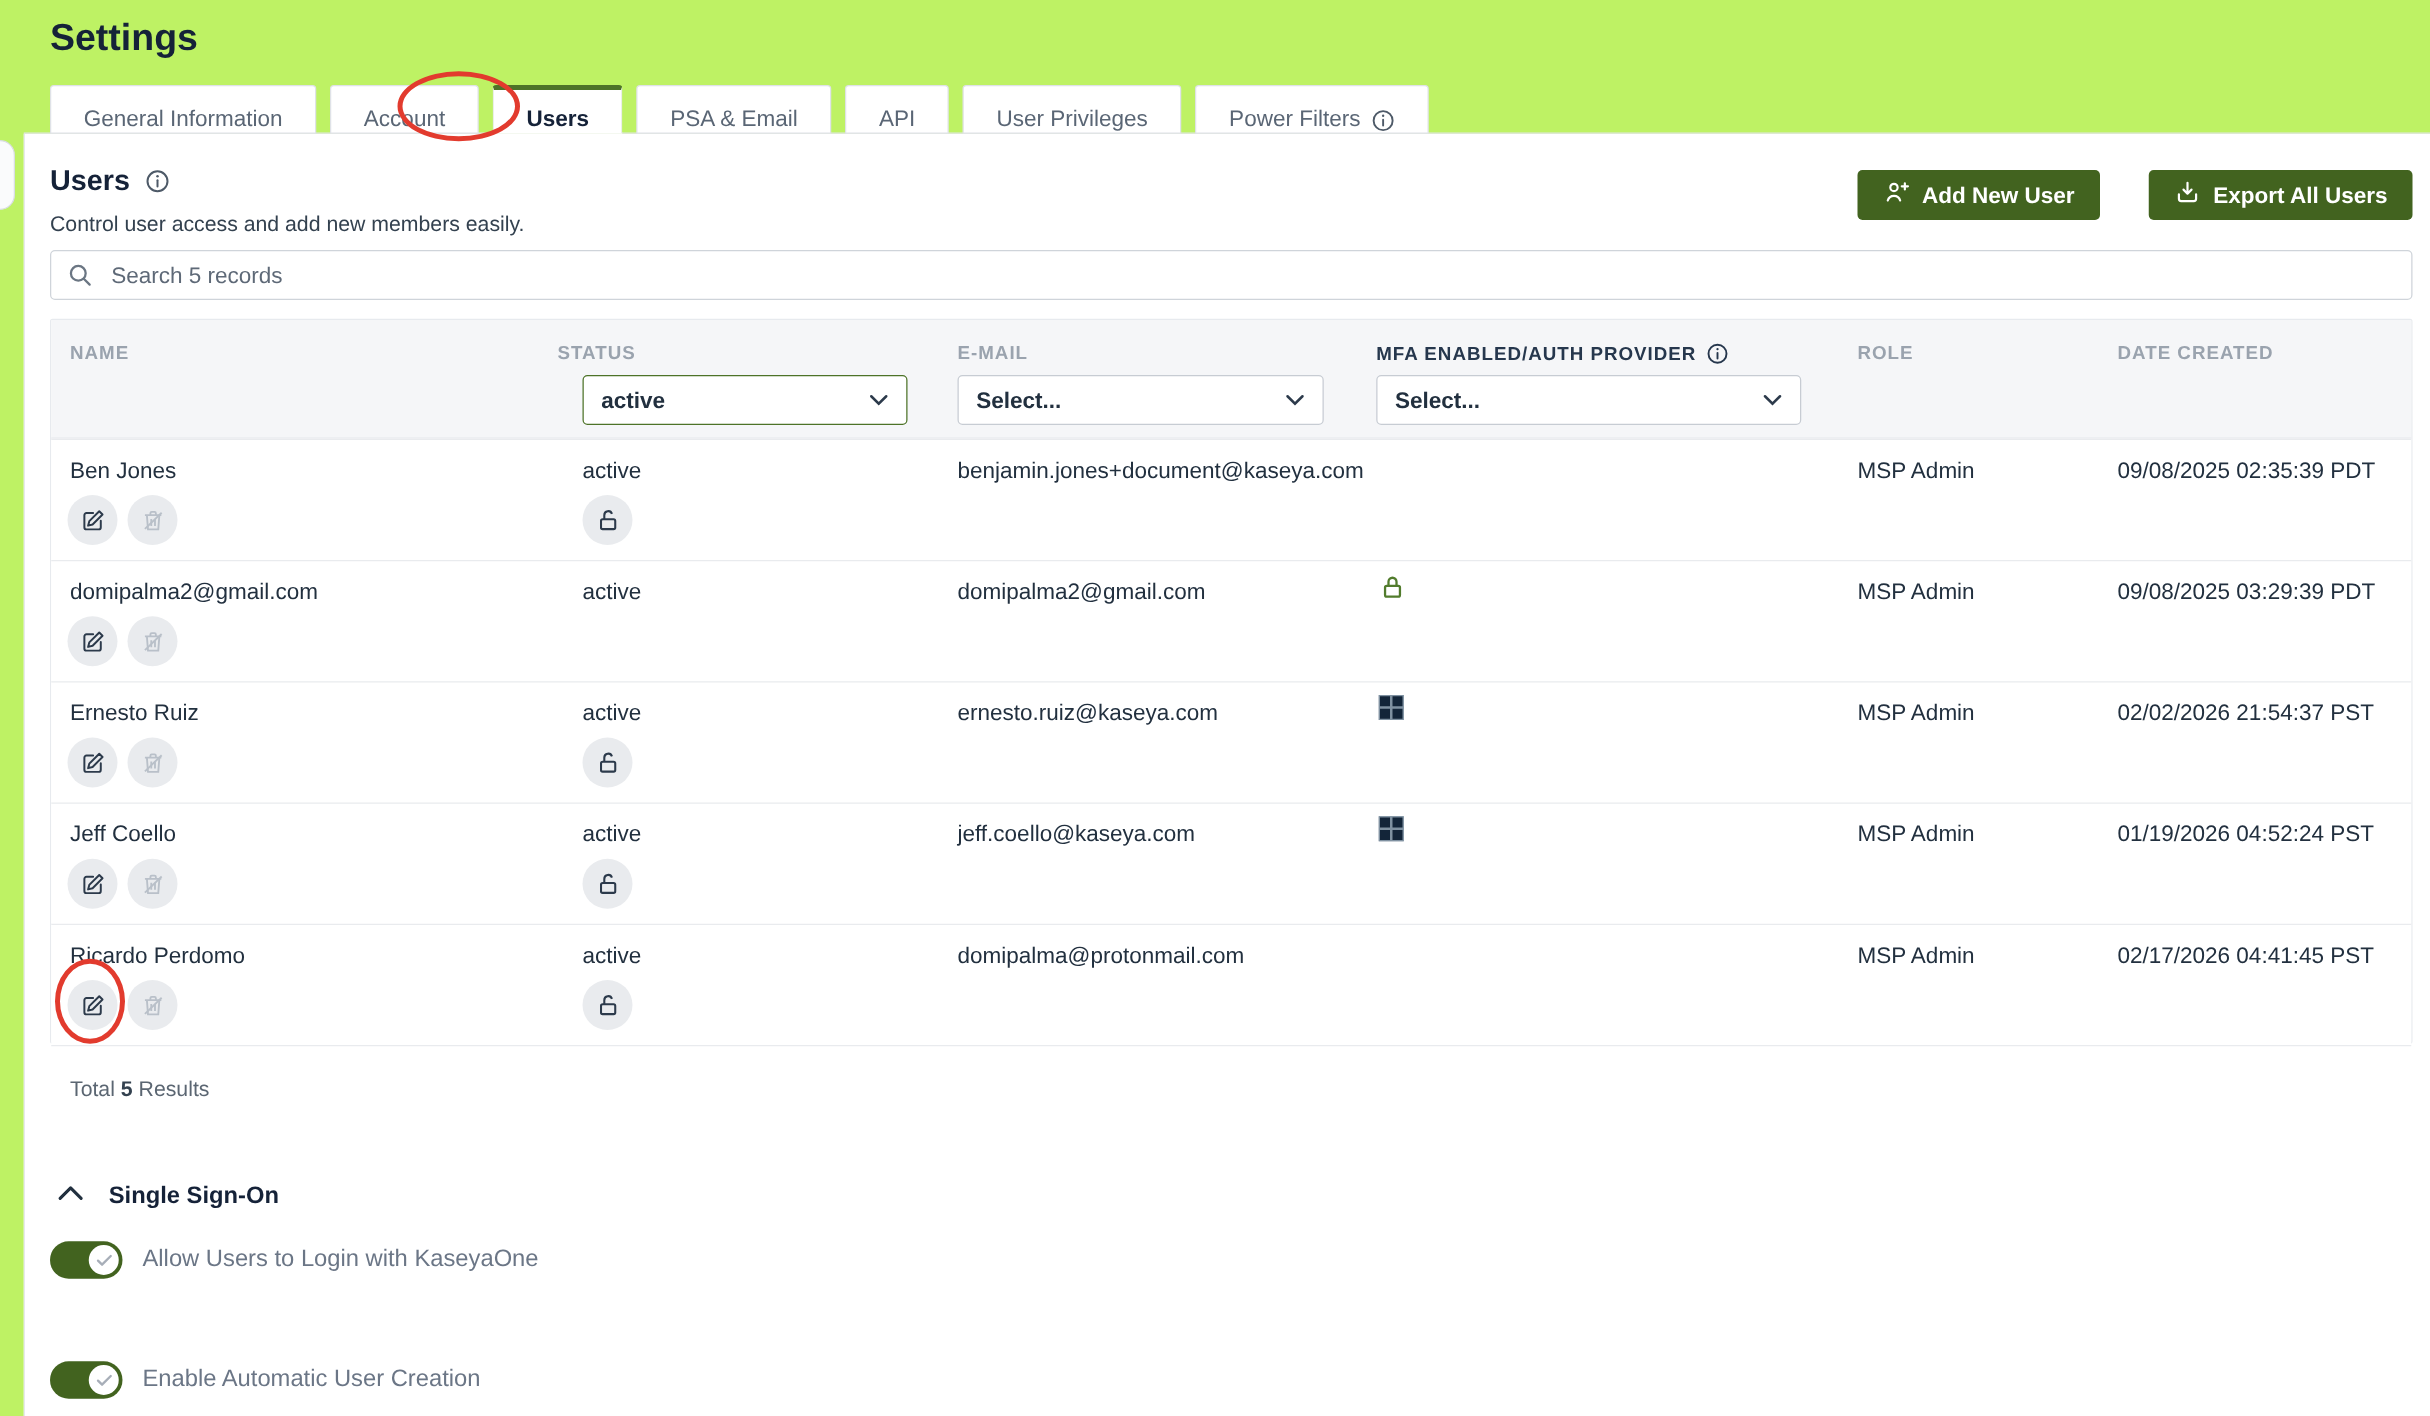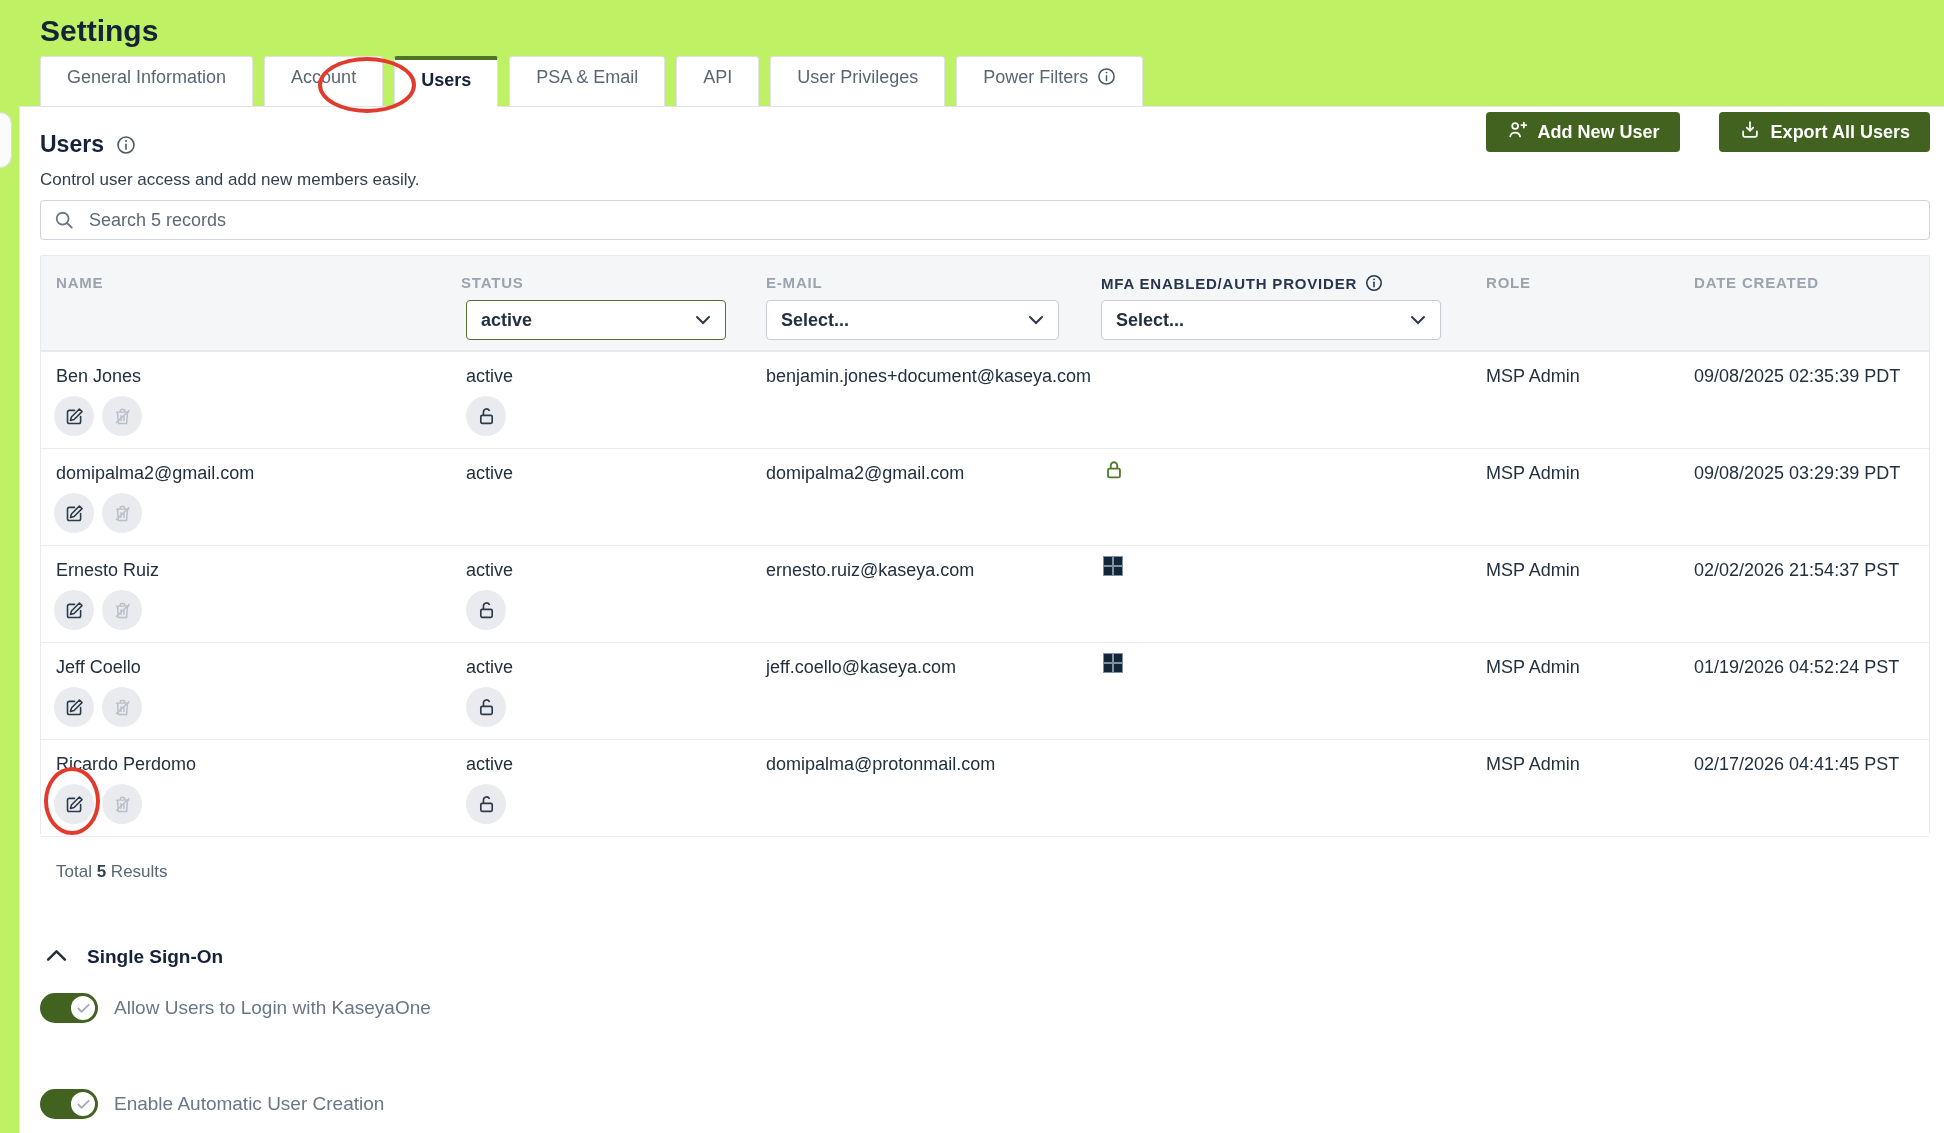--- a/index.html
+++ b/index.html
@@ -8,50 +8,50 @@
   .screen { position:relative; width:1944px; height:1133px; background:#bef264; overflow:hidden; }
 
   .page-title { position:absolute; left:40px; top:14px; font-size:30px; font-weight:700; color:#152238; }
 
   .left-handle { position:absolute; left:-12px; top:112px; width:24px; height:56px; border:1px solid #d9dde3;
     background:#fafbfc; border-radius:14px; z-index:4; }
 
   
   .tabbar { position:absolute; left:19px; right:0; top:66px; height:41px; display:flex; align-items:flex-end;
     gap:11px; padding-left:21px; border-bottom:1px solid #e2e5e9; }
-  .tab { background:#fff; border:1px solid #dfe2e7; border-radius:3px 3px 0 0; height:51px; padding:10px 26px;
-    display:flex; align-items:flex-start; gap:9px; font-size:18px; font-weight:500; color:#5a6675; position:relative;
+  .tab { background:#fff; border:1px solid #dfe2e7; border-radius:3px 3px 0 0; height:39px; padding:0 26px;
+    display:flex; align-items:flex-end; gap:9px; font-size:18px; font-weight:500; color:#5a6675; position:relative;
     top:1px; cursor:pointer; white-space:nowrap; }
   .tab.active { border-top:4px solid #4d7328; border-bottom:1px solid #ffffff; font-weight:700; color:#152238; z-index:2; }
   .info-icon { display:inline-flex; color:#4e5a68; }
 
   
   .sec-title-row { position:absolute; left:40px; top:131px; display:flex; align-items:center; gap:12px; }
   .sec-title { font-size:23px; font-weight:700; color:#152238; }
   .sec-sub { position:absolute; left:40px; top:170px; font-size:17px; color:#33414f; }
 
-  .btn-row { position:absolute; right:14px; top:112px; display:flex; gap:39px;justify-content:flex-end; }
+  .btn-row { position:absolute; right:14px; top:136px; display:flex; gap:39px;justify-content:flex-end; }
   .green-btn { display:flex; align-items:center; gap:10px; height:40px; padding:0 20px; background:#42631f;
     border:none; border-radius:4px; color:#fff; font-size:18px; font-weight:700; font-family:inherit; cursor:pointer; }
 
   
   .search-wrap { position:absolute; left:40px; top:200px; width:1890px; height:40px; }
   .search-wrap svg { position:absolute; left:14px; top:10px; }
   .search-input { width:100%; height:100%; border:1px solid #cfd4da; border-radius:4px; padding:0 14px 0 48px;
     font-size:18px; font-family:inherit; color:#22303f; outline:none; }
   .search-input::placeholder { color:#5e6977; opacity:1; }
 
   
   .table { position:absolute; left:40px; top:255px; width:1890px; height:580px; border:1px solid #e7eaee;
     border-radius:2px; background:#fff; }
   .thead { position:absolute; left:0; right:0; top:0; height:95px; background:#f5f6f8; border-bottom:1px solid #e6e8ec; }
   .col-label { position:absolute; top:18px; font-size:15px; font-weight:700; letter-spacing:0.8px; color:#9aa3ae;
     display:flex; align-items:center; gap:8px; }
   .col-label.dark { color:#26374d; }
-  .c1{left:15px;} .c2{left:420px;align-items:center;} .c3{left:725px;} .c4{left:1060px;} .c5{left:1445px;} .c6{left:1653px;}
+  .c1{left:15px;} .c2{left:405px;align-items:center;} .c3{left:725px;} .c4{left:1060px;} .c5{left:1445px;} .c6{left:1653px;}
 
   .selectbox { position:absolute; top:44px; height:40px; background:#fff; border:1px solid #c7ccd3; border-radius:4px;
     display:flex; align-items:center; padding:0 14px; font-size:18px; font-weight:700; color:#22303f; cursor:pointer; }
   .selectbox .chev { margin-left:auto; display:flex; }
   .selectbox.green { border:1.5px solid #4d7328; }
 
   .trow { position:absolute; left:0; right:0; height:97px; border-top:1px solid #e9ebee; background:#fff; }
   .trow:first-of-type { border-top:none; }
   .cell { position:absolute; top:14px; font-size:18px; color:#22303f; white-space:nowrap; }
   .actions { position:absolute; left:13px; top:44px; display:flex; gap:8px; }

